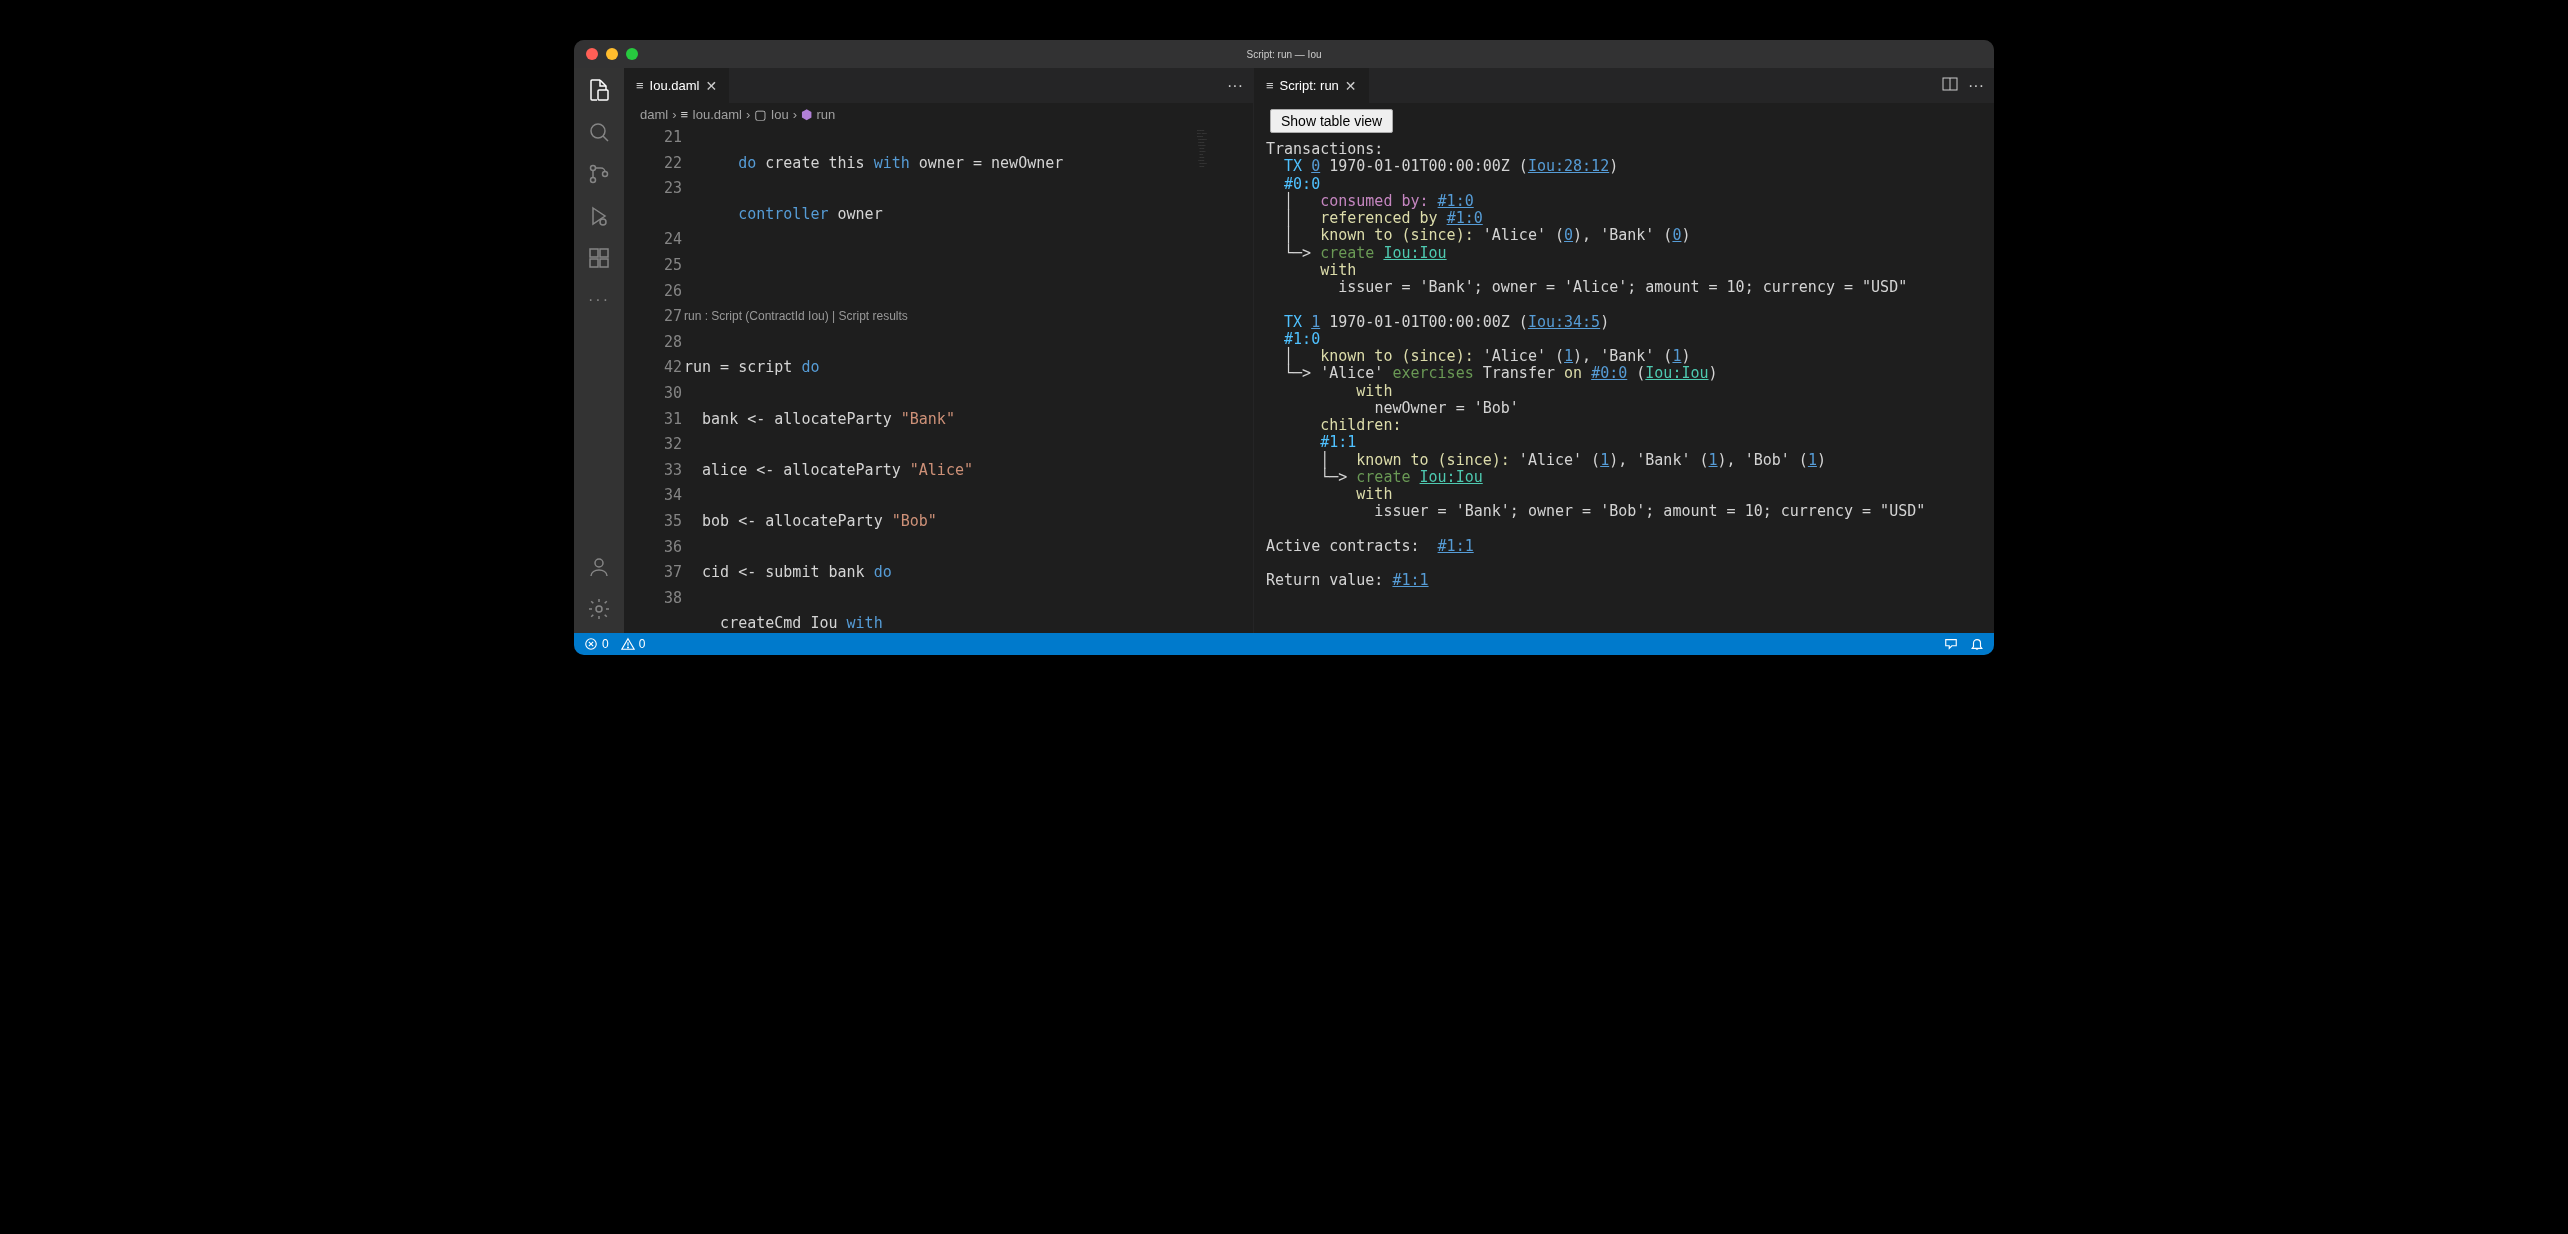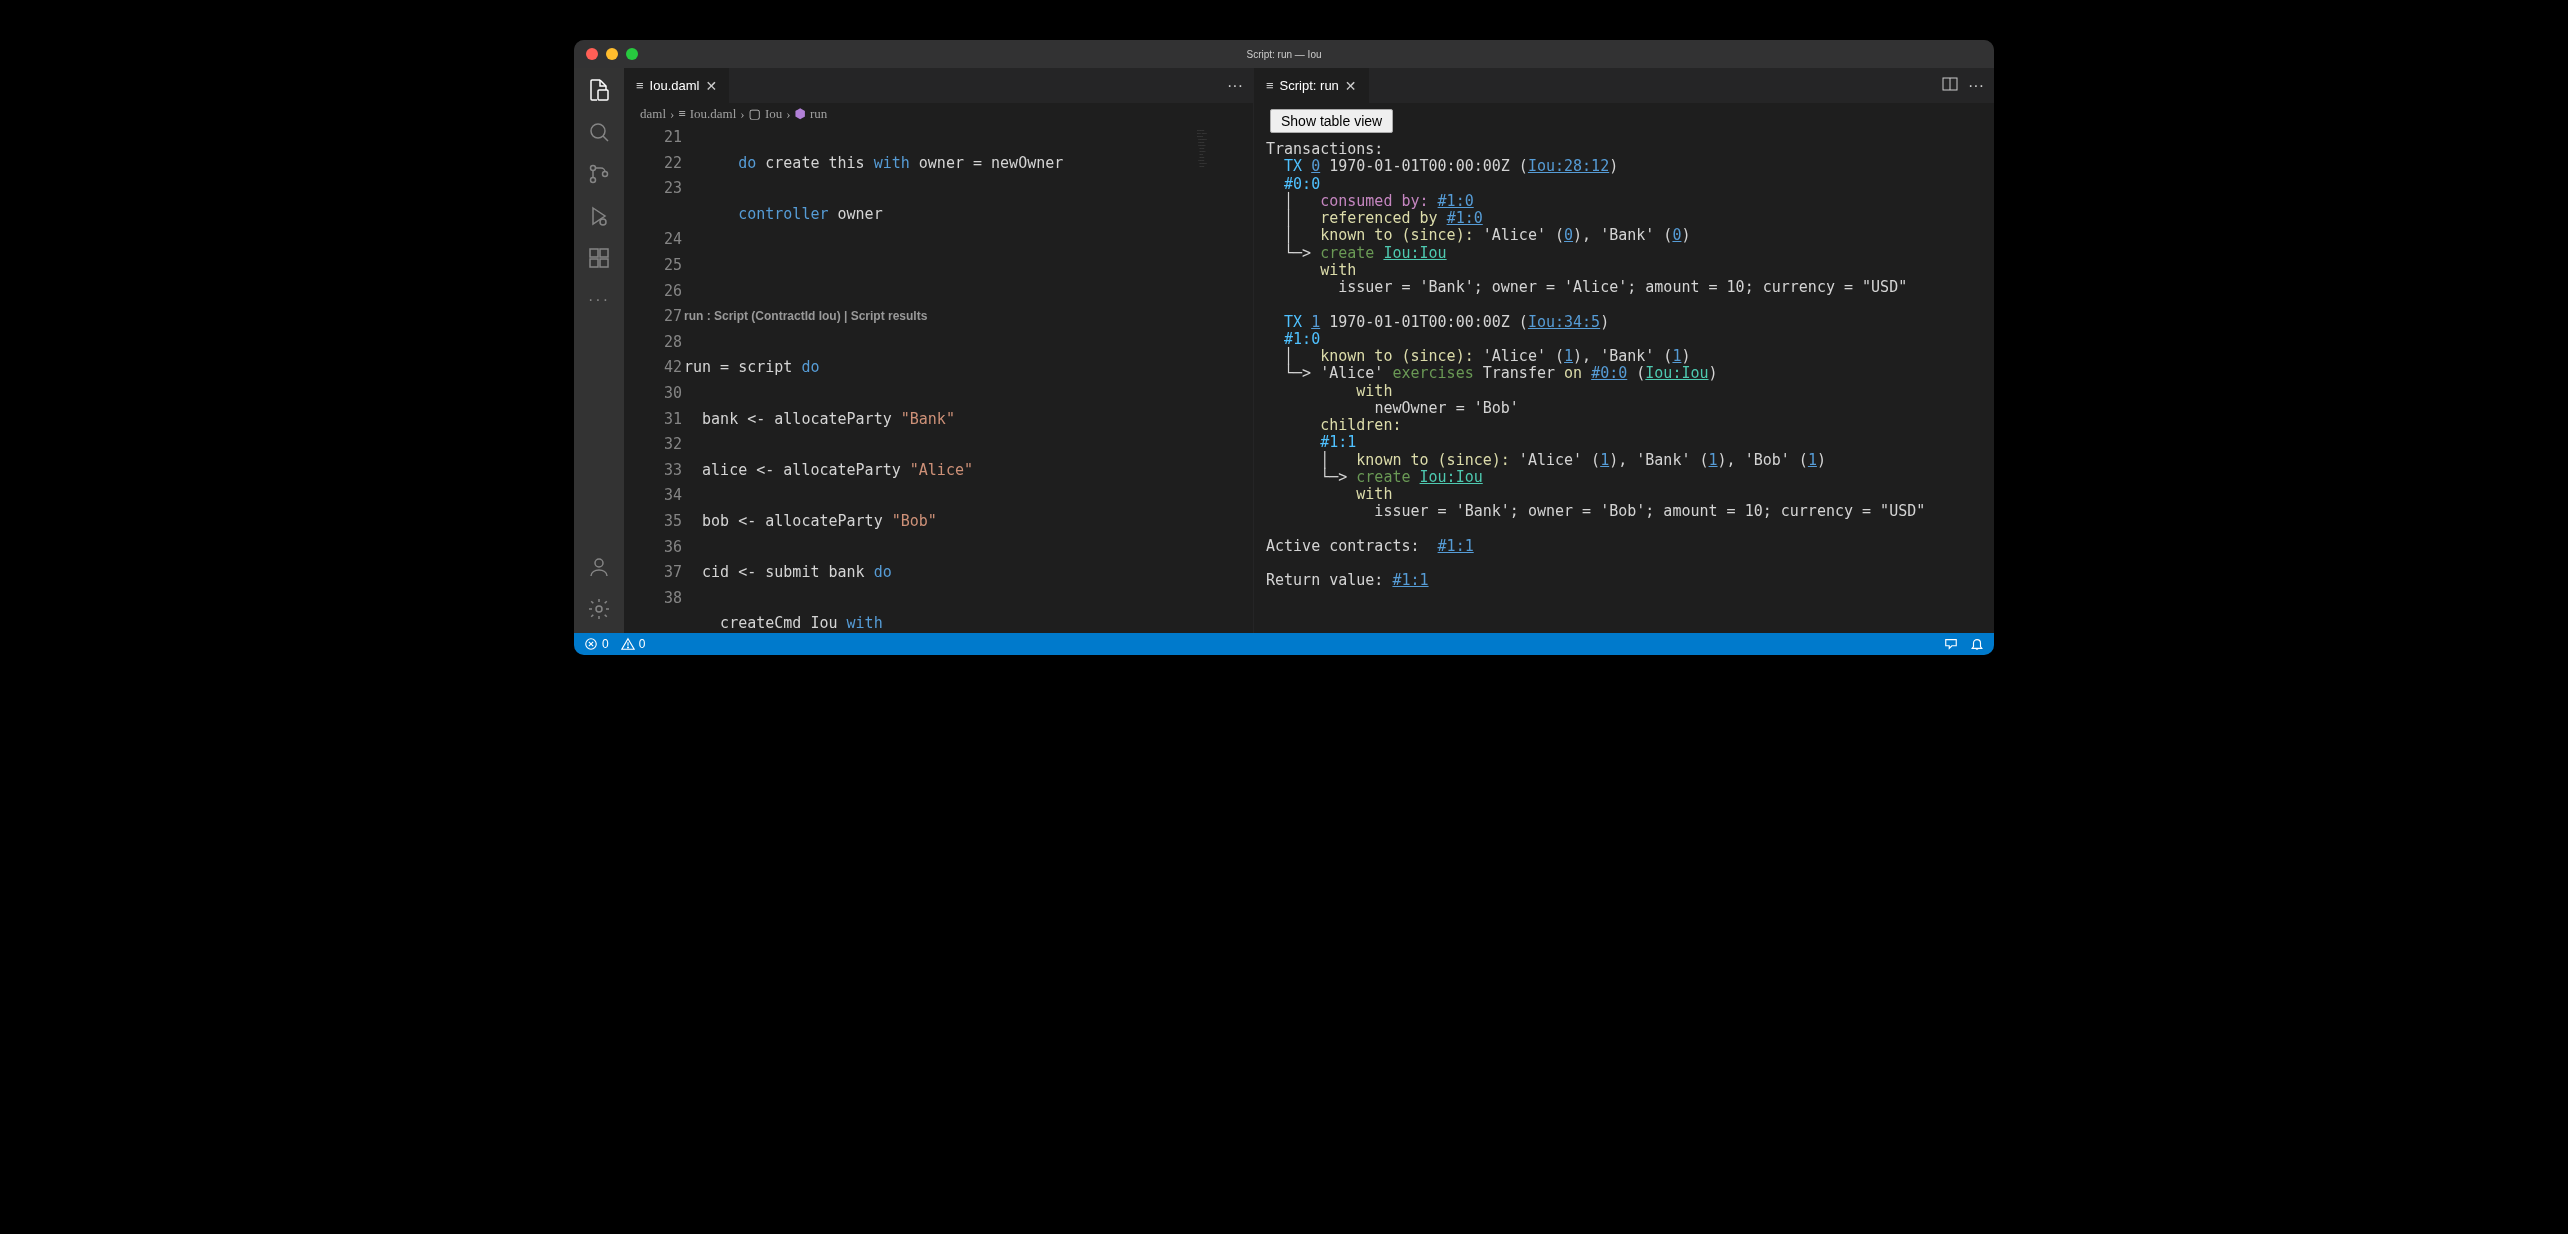--- a/index.html
+++ b/index.html
@@ -100,21 +100,20 @@
     .tab-close { color: #ccc; cursor: pointer; font-size: 14px; }
     .tab-icon { font-size: 13px; color: #ccc; }
     .breadcrumb {
       height: 22px;
       padding: 0 16px;
       display: flex;
       align-items: center;
       gap: 4px;
       font-size: 13px;
       color: #a0a0a0;
-      font-family: Liberation Serif, serif;
     }
     .breadcrumb .chev { color: #a0a0a0; }
     .breadcrumb .crumb { display: flex; align-items: center; gap: 4px; }
     .breadcrumb .sym-icon { color: #b180d7; }
     .breadcrumb .file-icon { color: #ccc; }
     .editor-body {
       flex: 1;
       display: flex;
       font-family: "SF Mono", Menlo, Monaco, Consolas, monospace;
       font-size: 15px;
@@ -132,21 +131,20 @@
     .gutter .ln { height: 25.6px; padding-left: 40px; }
     .code-content { flex: 1; white-space: pre; color: #d4d4d4; min-width: 0; overflow: hidden; }
     .code-line { height: 25.6px; }
     .code-lens {
       font-family: -apple-system, sans-serif;
       font-size: 12px;
       color: #999;
       height: 25.6px;
       display: flex;
       align-items: center;
-      font-weight: bold;
     }
     .tok-kw { color: #569cd6; }
     .tok-str { color: #ce9178; }
     .minimap {
       width: 60px;
       background: #1e1e1e;
       opacity: 0.6;
       position: absolute;
       right: 0;
       top: 0;

